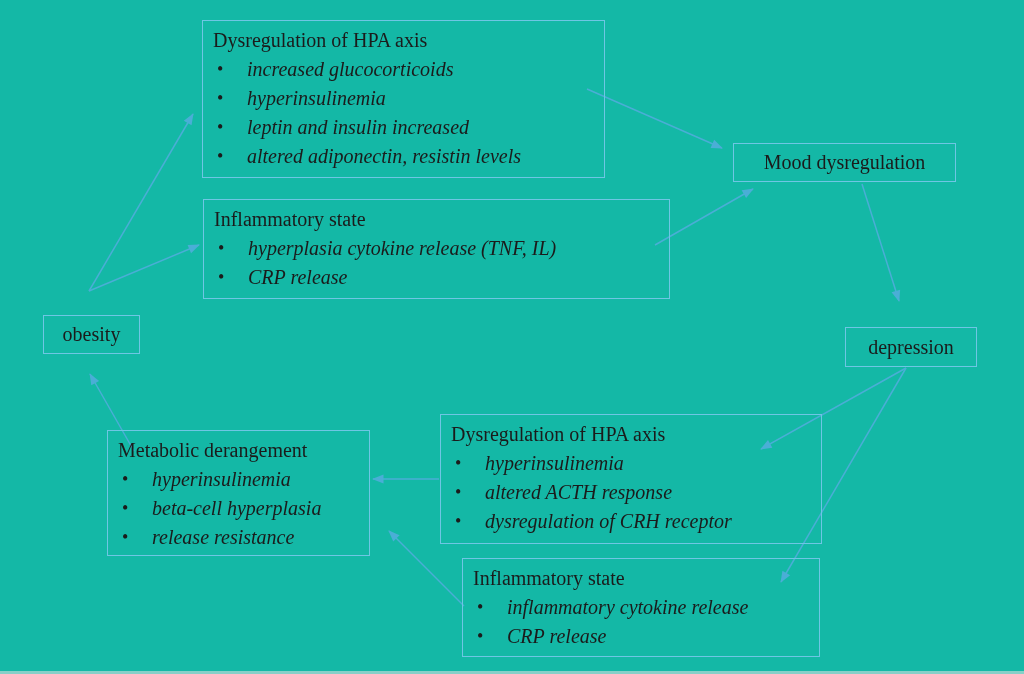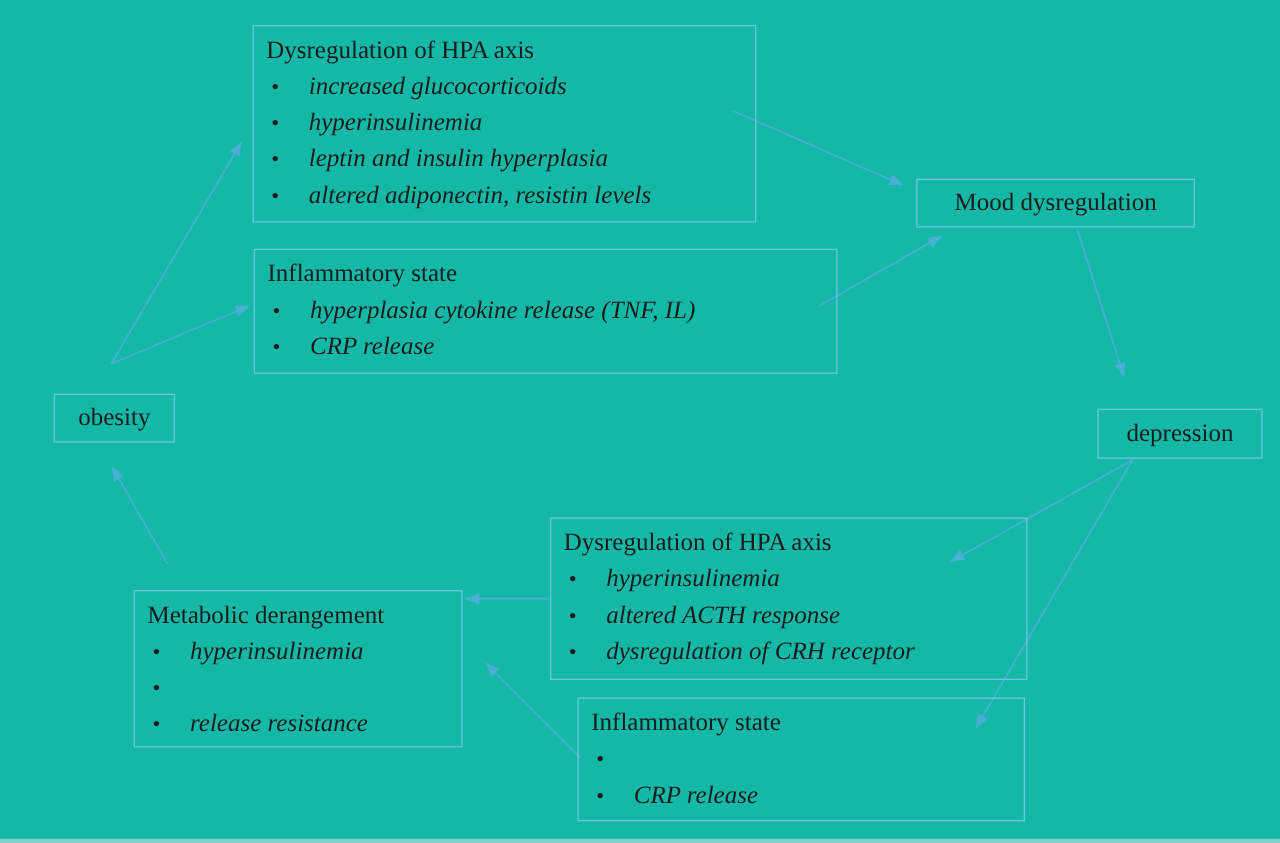--- a/index.html
+++ b/index.html
@@ -49,23 +49,23 @@
     margin-left: 4px;
     flex: 0 0 30px;
     font-size: 18px;
   }
   .bullet-text { flex: 1 1 auto; white-space: nowrap; font-style: italic; }
   
   .pos-top-hpa      { left: 202px; top: 20px;  width: 403px; height: 158px; }
   .pos-inf-top      { left: 203px; top: 199px; width: 467px; height: 100px; }
   .pos-mood         { left: 733px; top: 143px; width: 223px; height: 39px; text-align: right; }
   .pos-obesity      { left: 43px;  top: 315px; width: 97px;  height: 39px; }
-  .pos-depression   { left: 845px; top: 327px; width: 132px; height: 40px; margin-left: 33px; }
+  .pos-depression   { left: 845px; top: 327px; width: 132px; height: 40px; }
   .pos-lower-hpa    { left: 440px; top: 414px; width: 382px; height: 130px; }
-  .pos-metabolic    { left: 107px; top: 472px; width: 263px; height: 126px; }
+  .pos-metabolic    { left: 107px; top: 430px; width: 263px; height: 126px; }
   .pos-inf-bottom   { left: 462px; top: 558px; width: 358px; height: 99px; }
   .bottom-artifact {
     position: absolute;
     left: 0; bottom: 0;
     width: 100%; height: 3px;
     background: #e3e3e3;
     opacity: 0.55;
   }
 </style>
 </head>
@@ -96,21 +96,21 @@
     <div class="bullet-row">
       <span class="bullet-marker">•</span>
       <span class="bullet-text">increased glucocorticoids</span>
     </div>
     <div class="bullet-row">
       <span class="bullet-marker">•</span>
       <span class="bullet-text">hyperinsulinemia</span>
     </div>
     <div class="bullet-row">
       <span class="bullet-marker">•</span>
-      <span class="bullet-text">leptin and insulin hyperplasia</span>
+      <span class="bullet-text">leptin and insulin increased</span>
     </div>
     <div class="bullet-row">
       <span class="bullet-marker">•</span>
       <span class="bullet-text">altered adiponectin, resistin levels</span>
     </div>
   </div>
 
   <div class="box multi pos-inf-top">
     <div class="box-title">Inflammatory state</div>
     <div class="bullet-row">
@@ -152,31 +152,33 @@
   </div>
 
   <div class="box multi pos-metabolic">
     <div class="box-title">Metabolic derangement</div>
     <div class="bullet-row">
       <span class="bullet-marker">•</span>
       <span class="bullet-text">hyperinsulinemia</span>
     </div>
     <div class="bullet-row">
       <span class="bullet-marker">•</span>
+      <span class="bullet-text">beta-cell hyperplasia</span>
     </div>
     <div class="bullet-row">
       <span class="bullet-marker">•</span>
       <span class="bullet-text">release resistance</span>
     </div>
   </div>
 
   <div class="box multi pos-inf-bottom">
     <div class="box-title">Inflammatory state</div>
     <div class="bullet-row">
       <span class="bullet-marker">•</span>
+      <span class="bullet-text">inflammatory cytokine release</span>
     </div>
     <div class="bullet-row">
       <span class="bullet-marker">•</span>
       <span class="bullet-text">CRP release</span>
     </div>
   </div>
 
   <div class="bottom-artifact"></div>
 </div>
 

